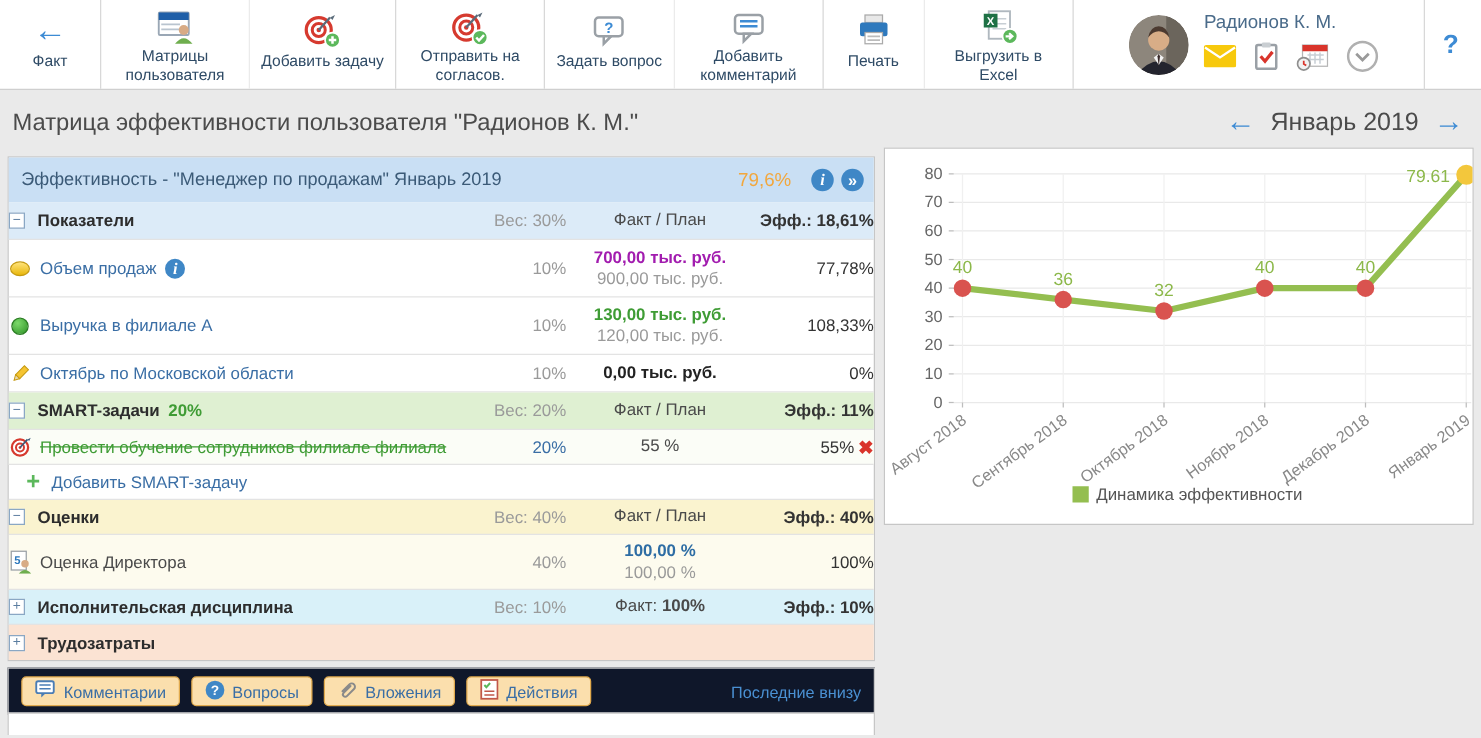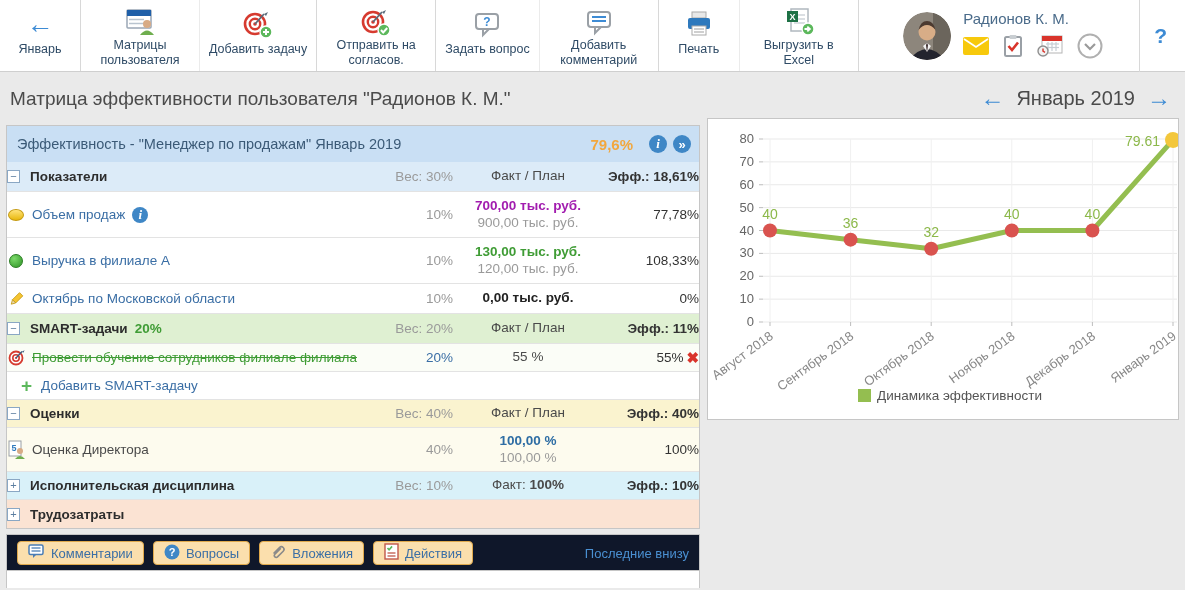--- a/index.html
+++ b/index.html
@@ -31,21 +31,21 @@
   .datenav { position:absolute; right:14px; top:86px; display:flex; align-items:center; gap:12px; }
   .datenav .arrow { font-size:24px; color:#3d8bd4; font-weight:bold; cursor:pointer; line-height:1; }
   .period { font-size:20px; color:#4b4b4b; }
 
   
   .matrix-panel { position:absolute; left:6px; top:125px; width:694px; background:#fff;
     border:1px solid #c6c6c6; }
   .phead { height:36px; background:#c9dff4; display:flex; align-items:center; padding:0 8px 0 10px;
     font-size:14.5px; color:#3b5a77; }
   .phead .ptitle { flex:1; }
-  .pct { color:#f2a73d; font-weight:bold; font-size:15px; margin-right:10px; }
+  .pct { color:#f2a73d; font-weight:normal; font-size:15px; margin-right:10px; }
   .circ-ico { width:18px; height:18px; border-radius:50%; background:#3f87c6; color:#fff;
     display:flex; align-items:center; justify-content:center; font-size:11px; font-weight:bold;
     margin-left:6px; cursor:pointer; flex:0 0 auto; }
   .i-info::before { content:"i"; font-family:"Liberation Serif",serif; font-style:italic; font-size:13px; }
   .i-fwd::before { content:"»"; font-size:13px; }
 
   .mrow { display:flex; align-items:center; padding:0 0; border-bottom:1px solid #e3e3e3;
     font-size:13.5px; color:#333; }
   .r-hd  { min-height:30px; }
   .r-lg  { min-height:46px; }
@@ -107,21 +107,21 @@
 </style>
 </head>
 <body>
 
 <div class="toolbar">
   <div class="tgroup">
     <div class="tbtn">
       <span class="ticon">
           <span class="back-arrow">←</span>
         </span>
-      <span class="tlabel">Январь</span>
+      <span class="tlabel">Факт</span>
     </div>
   </div>
   <div class="tgroup">
     <div class="tbtn">
       <span class="ticon">
         <svg width="32" height="30" viewBox="0 0 32 30">
           <rect x="3" y="3" width="24" height="18" rx="1" fill="#fff" stroke="#9aa7b5" stroke-width="1.5"></rect>
           <rect x="3" y="3" width="24" height="6" fill="#1f5fa8"></rect>
           <line x1="5" y1="12.5" x2="20" y2="12.5" stroke="#b9c4cf" stroke-width="1.5"></line>
           <line x1="5" y1="16.5" x2="20" y2="16.5" stroke="#b9c4cf" stroke-width="1.5"></line>

